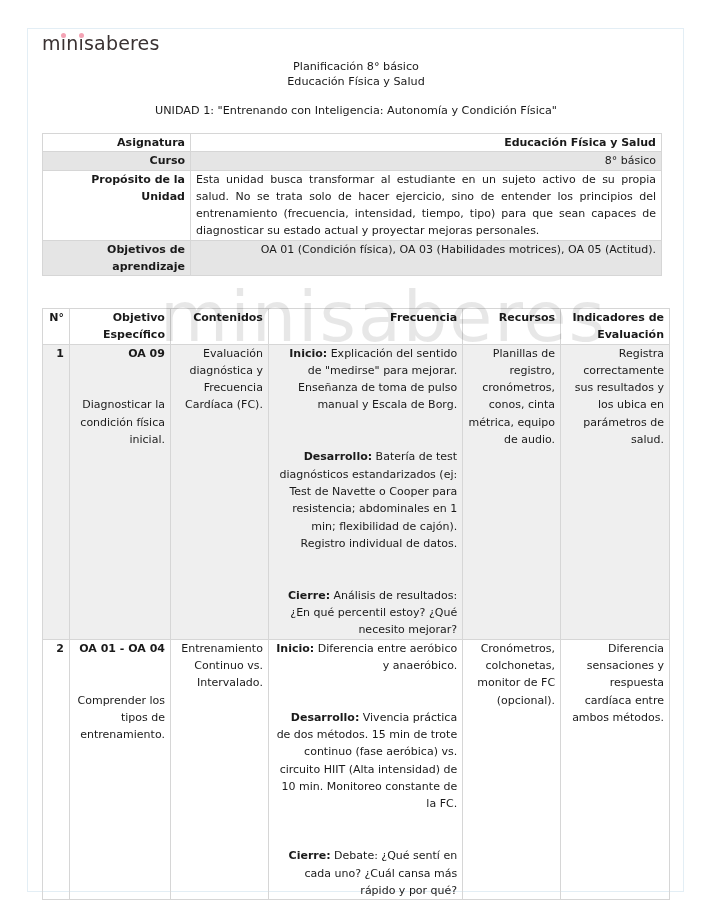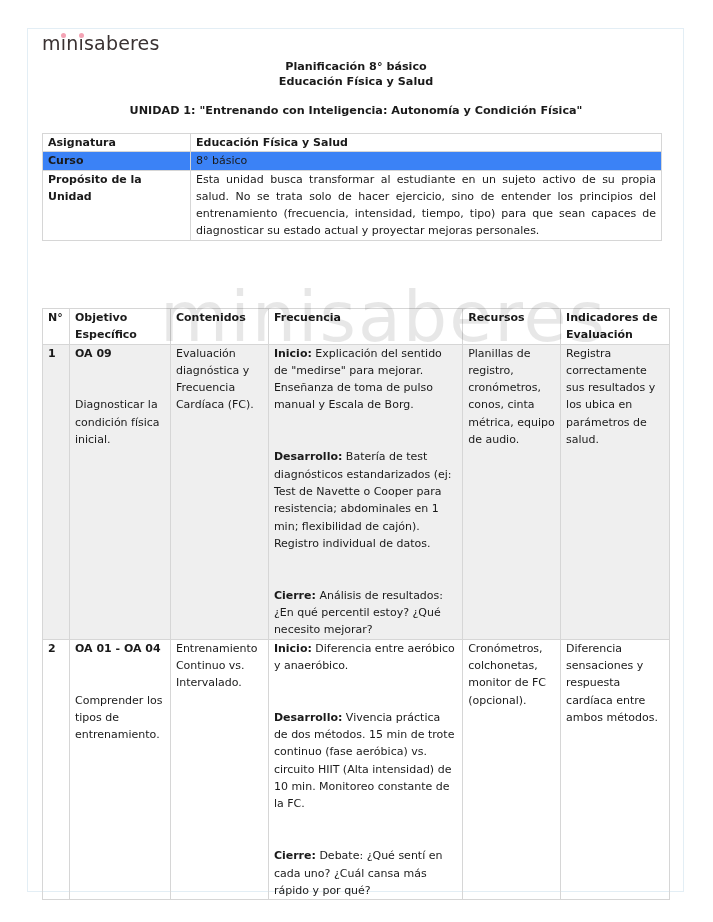--- a/index.html
+++ b/index.html
@@ -9,29 +9,29 @@
           border:1px solid #e3eef5; box-sizing:border-box; background:#fff; }
   .logo { position:absolute; left:42px; top:32px; font-family:"DejaVu Sans", sans-serif;
           font-size:19px; letter-spacing:0.2px; color:#3a3232; font-weight:normal; }
   .logo .dot { position:relative; }
   .logo .dot::after { content:""; position:absolute; left:50%; top:1px; width:5px; height:5px;
           margin-left:-2.5px; border-radius:50%; background:#f4a3b4; }
   .watermark { position:absolute; left:160px; top:276px; font-size:70px; color:#000;
           opacity:0.09; letter-spacing:2px; pointer-events:none; white-space:nowrap;
           font-family:"DejaVu Sans", sans-serif; z-index:5; }
   .titles { position:absolute; left:42px; width:628px; text-align:center;
-            font-weight:bold; font-size:11.2px; }
+            font-weight:normal; font-size:11.2px; }
   .t1 { top:60px; }
   .t2 { top:75px; }
   .t3 { top:104px; }
   table { border-collapse:collapse; position:absolute; font-size:11px; line-height:17.3px; }
-  td, th { border:1px solid #d6d6d6; vertical-align:top; padding:0 5px; text-align:left; }
+  td, th { border:1px solid #d6d6d6; vertical-align:top; padding:0 5px; text-align:right; }
   .info { left:42px; top:133px; width:620px; }
   .info td.lbl { width:137px; font-weight:bold; }
-  .info tr.shade td { background:#3b82f6; }
+  .info tr.shade td { background:#e5e5e5; }
   .info td.just { text-align:justify; }
   .main { left:42px; top:308px; width:628px; }
   .main th { font-weight:bold; background:#ffffff; }
   .main tr.r1 td { background:#efefef; }
   .main td.num { font-weight:bold; }
   .b { font-weight:bold; }
   .gap { display:block; height:34.6px; }
   .gap2 { display:block; height:34.6px; }
 </style>
 </head>
@@ -53,20 +53,24 @@
     <td class="lbl">Asignatura</td>
     <td class="b">Educación Física y Salud</td>
   </tr>
   <tr class="shade">
     <td class="lbl">Curso</td>
     <td>8° básico</td>
   </tr>
   <tr>
     <td class="lbl">Propósito de la Unidad</td>
     <td class="just">Esta unidad busca transformar al estudiante en un sujeto activo de su propia salud. No se trata solo de hacer ejercicio, sino de entender los principios del entrenamiento (frecuencia, intensidad, tiempo, tipo) para que sean capaces de diagnosticar su estado actual y proyectar mejoras personales.</td>
+  </tr>
+  <tr class="shade">
+    <td class="lbl">Objetivos de aprendizaje</td>
+    <td>OA 01 (Condición física), OA 03 (Habilidades motrices), OA 05 (Actitud).</td>
   </tr>
 </tbody>
   </table>
 
 <table class="main">
   <colgroup>
     <col style="width:27px">
       <col style="width:101px">
       <col style="width:98px">
       <col style="width:195px">

